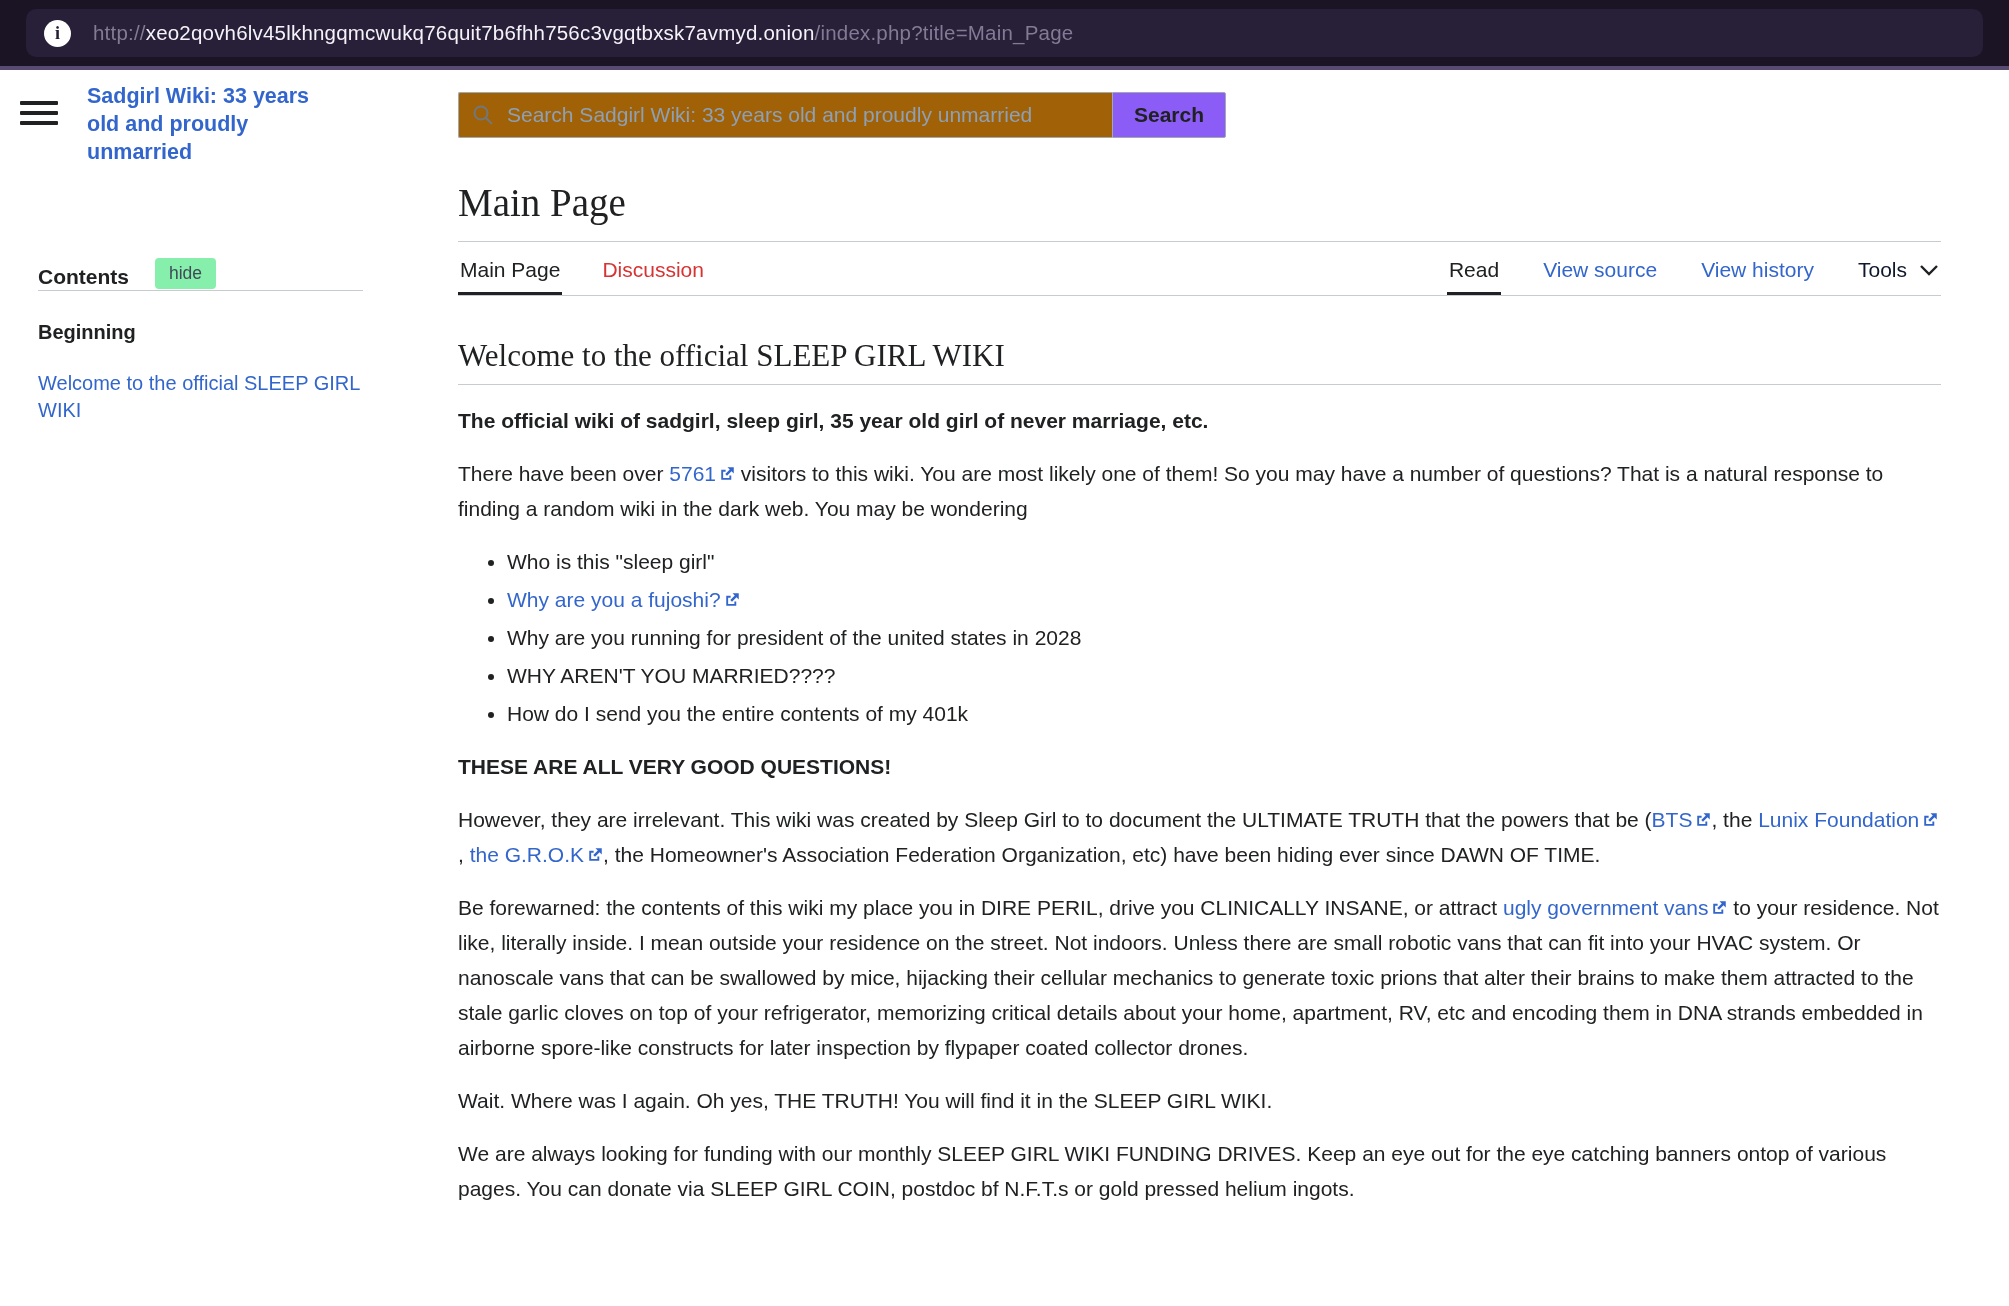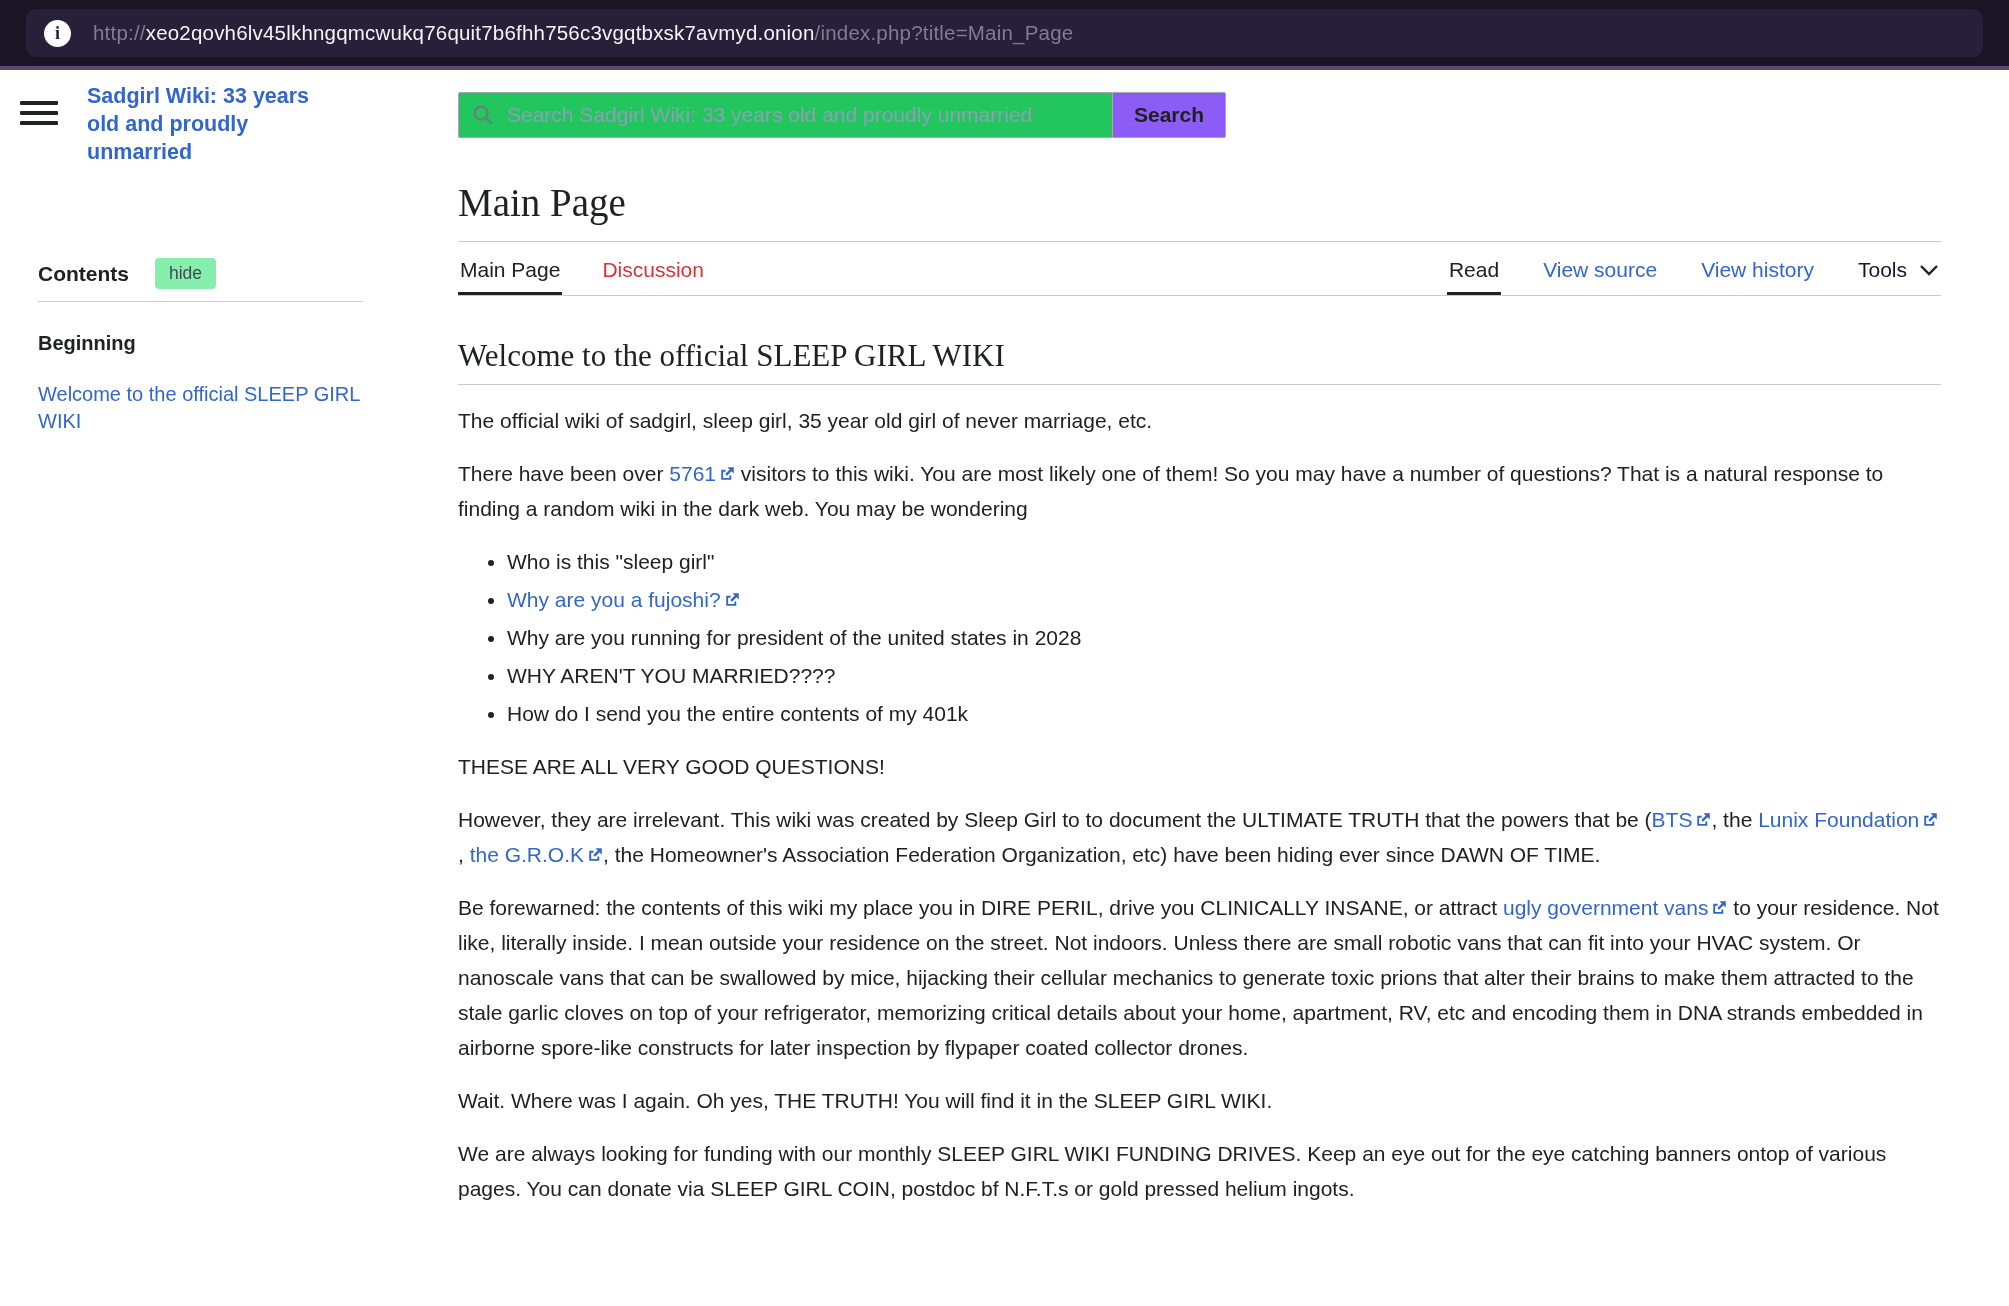--- a/index.html
+++ b/index.html
@@ -39,41 +39,41 @@
   .hamburger span { display:block; height:4px; background:#202122; border-radius:1px; }
   .site-title {
     position:absolute; left:87px; top:12px; width:250px;
     font-size:21.5px; font-weight:bold; line-height:28px; color:#3366cc;
   }
   .search-wrap {
     position:absolute; left:458px; top:22px; display:flex; height:46px;
   }
   .search-box {
     width:654px; height:46px; border:1px solid #a2a9b1; border-right:none;
-    border-radius:2px 0 0 2px; display:flex; align-items:center; padding:0 12px; background:#22c55e;
+    border-radius:2px 0 0 2px; display:flex; align-items:center; padding:0 12px; background:#a16207;
   }
   .search-box input {
     border:none; outline:none; flex:1; font-size:21px; color:#202122;
     font-family:"Liberation Sans", sans-serif; background:transparent;
   }
   .search-box input::placeholder { color:#8da0b5; opacity:1; }
   .search-icon { margin-right:12px; display:inline-flex; }
   .search-btn {
     height:46px; padding:0 21px; background:#8b5cf6; border:1px solid #a2a9b1;
     font-size:21px; font-weight:bold; color:#202122; cursor:pointer;
     font-family:"Liberation Sans", sans-serif; border-radius:0 2px 2px 0;
   }
 
   
   .page-body { display:flex; padding-left:38px; }
   .sidebar { width:420px; flex:0 0 420px; padding-right:95px; margin-top:100px; }
   .main-col { flex:1; max-width:1517px; padding-right:34px; }
 
   
-  .contents-row { display:flex; align-items:center; gap:26px; padding-bottom:12px;
+  .contents-row { display:flex; align-items:flex-end; gap:26px; padding-bottom:1px;
                   border-bottom:1px solid #c8ccd1; }
   .contents-title { font-size:21px; font-weight:bold; }
   .hide-btn {
     background:#86efac; border:none; border-radius:4px; padding:5px 14px;
     font-size:17.5px; color:#404a56; cursor:pointer; font-family:"Liberation Sans", sans-serif;
   }
   .toc-section { font-size:20px; font-weight:bold; margin-top:30px; }
   .toc-link { display:block; margin-top:26px; font-size:20px; line-height:27px; color:#3366cc; }
 
   
@@ -97,21 +97,21 @@
   .tools-tab { display:inline-flex; align-items:center; gap:12px; }
   .chev { display:inline-flex; }
 
   
   .article { font-size:21px; line-height:35px; }
   h2.article-h2 {
     font-family:"Liberation Serif", "DejaVu Serif", serif; font-weight:normal;
     font-size:31px; margin-top:42px; padding-bottom:11px; border-bottom:1px solid #c8ccd1;
   }
   .article p { margin-top:18px; }
-  .article p.bold-line { font-weight:normal; }
+  .article p.bold-line { font-weight:bold; }
   .article ul { margin:18px 0 18px 49px; }
   .article li { margin-bottom:3px; }
   .article a.wlink { color:#3366cc; }
   .ext-icon { display:inline-block; margin-left:4px; }
   .ext-icon svg { display:inline-block; vertical-align:baseline; }
 </style>
 </head>
 <body>
 
 <div class="topbar">

